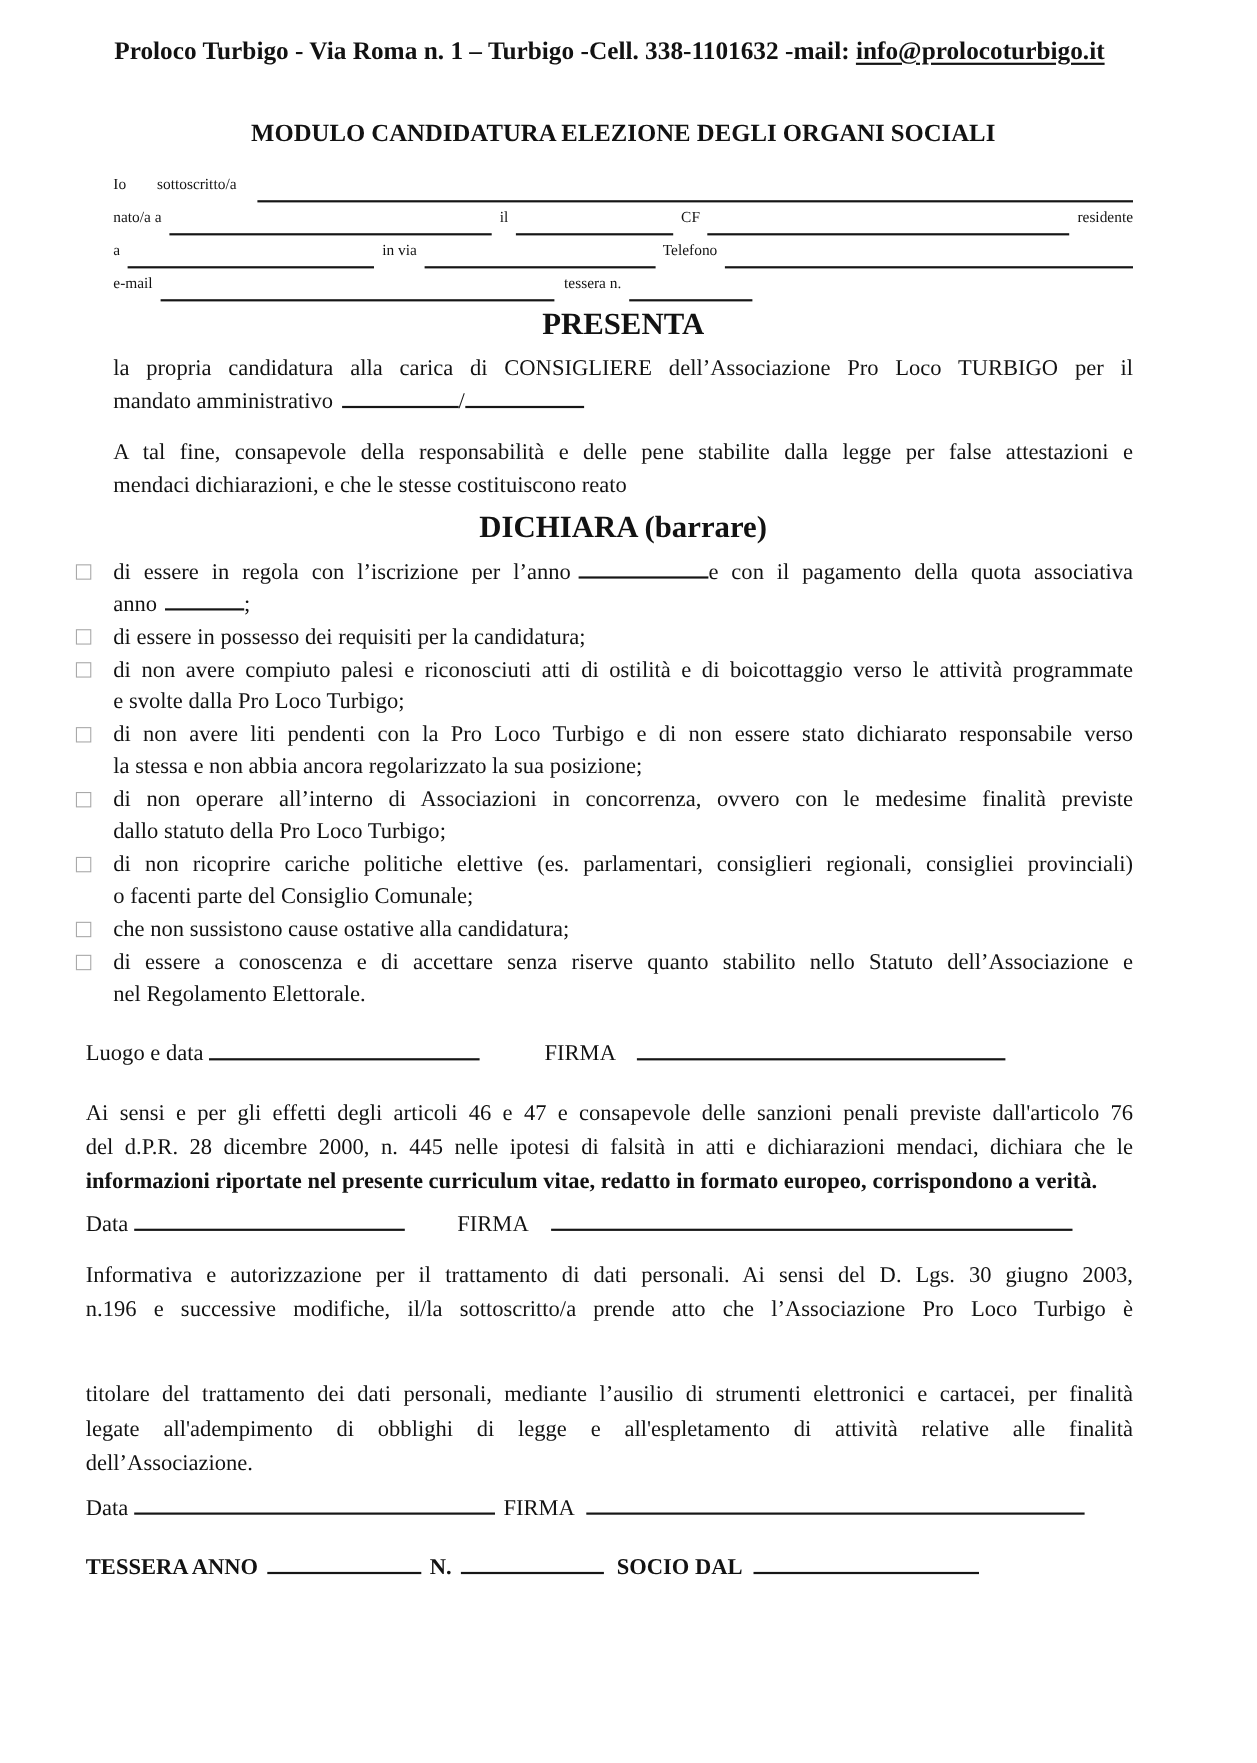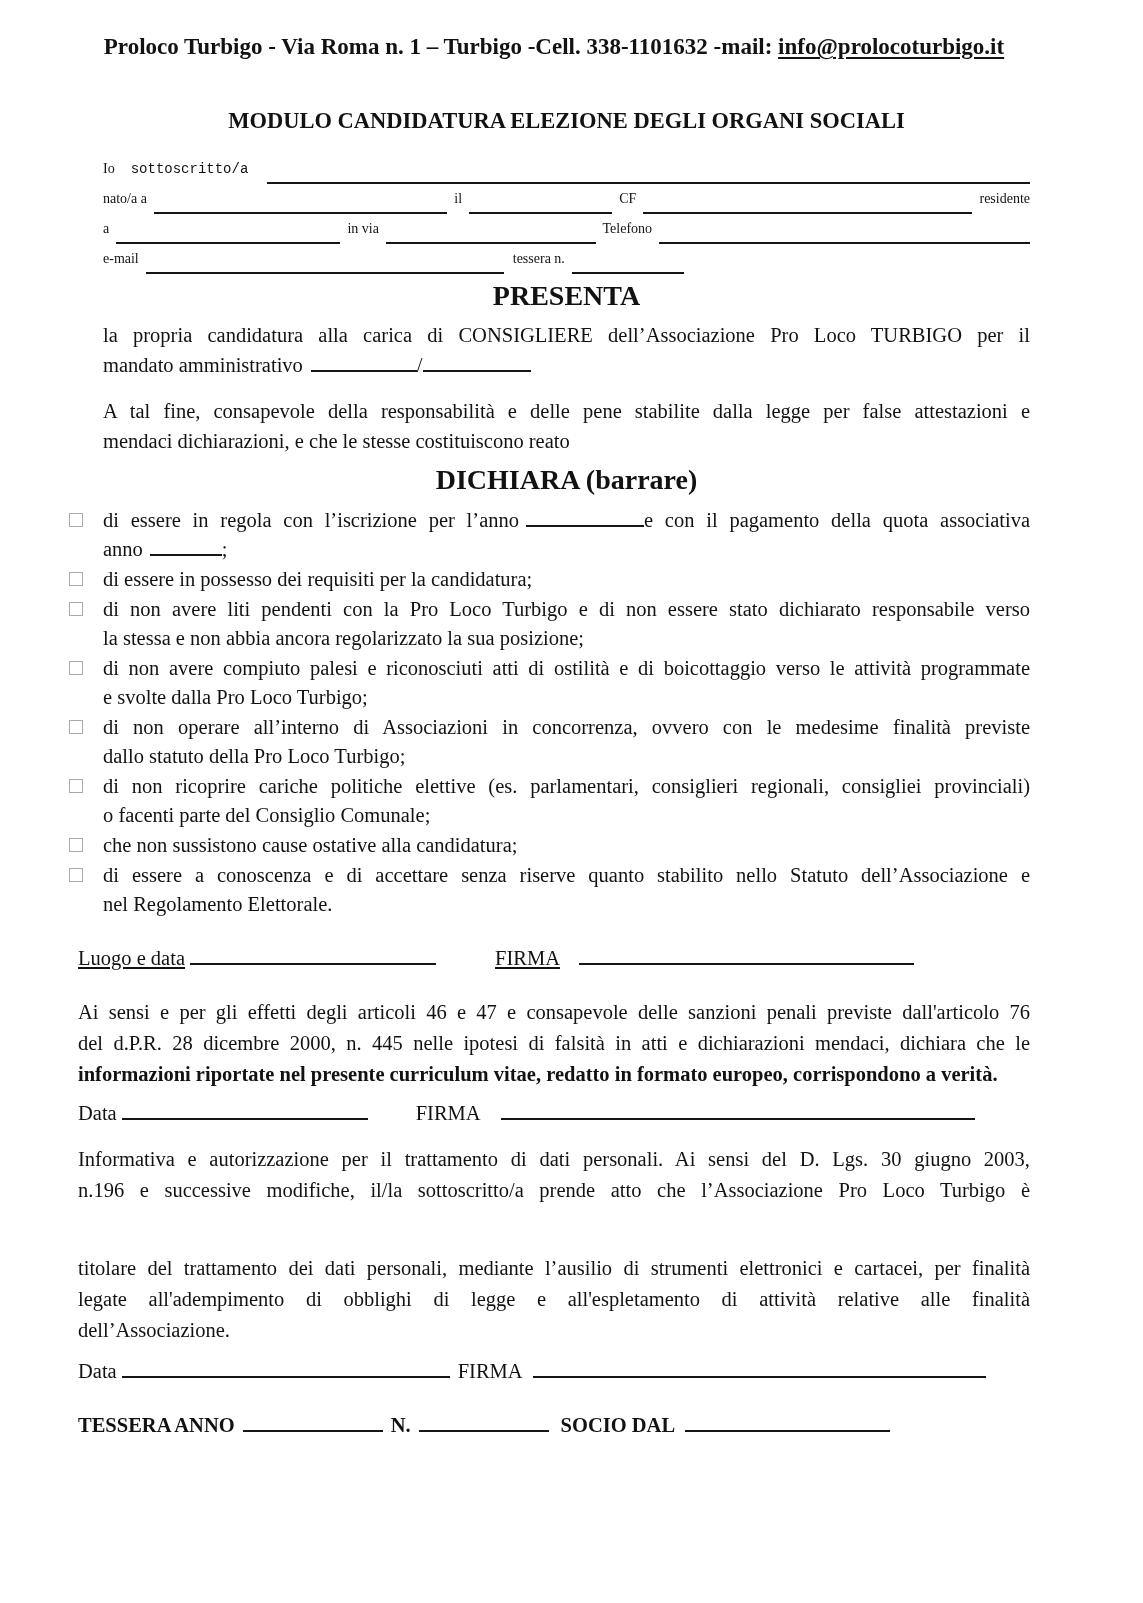--- a/index.html
+++ b/index.html
@@ -35,21 +35,21 @@
     <span>Proloco Turbigo - Via Roma n. 1 – Turbigo  -Cell. 338-1101632 -mail:</span>
     <a href="#">info@prolocoturbigo.it</a>
   </div>
 
   <div class="indent">
 
     <div class="title">MODULO CANDIDATURA ELEZIONE DEGLI ORGANI SOCIALI</div>
 
     <div class="row" style="margin-top:18px;">
       <span>Io</span>
-      <span style="margin-left:9px;font-family:Liberation Mono, monospace;">sottoscritto/a</span>
+      <span style="margin-left:21px;">sottoscritto/a</span>
       <span class="bl grow" style="margin-left:12px;"></span>
     </div>
     <div class="row">
       <span>nato/a a</span>
       <span class="bl" style="flex-grow:2.05;"></span>
       <span>il</span>
       <span class="bl" style="flex-grow:1;"></span>
       <span>CF</span>
       <span class="bl" style="flex-grow:2.3;"></span>
       <span>residente</span>
@@ -88,27 +88,27 @@
         <span class="cb"></span>
         <div class="fj"><span>di essere in regola con l’iscrizione per l’anno</span><span class="bl" style="width:118px;margin-left:7px;"></span><span>e con il pagamento della quota associativa</span></div>
         <div class="ln"><span>anno</span><span class="bl" style="width:72px;margin-left:7px;"></span><span>;</span></div>
       </li>
       <li>
         <span class="cb"></span>
         <div class="ln">di essere in possesso dei requisiti per la candidatura;</div>
       </li>
       <li>
         <span class="cb"></span>
-        <div class="fj">di non avere  liti pendenti con la Pro Loco Turbigo e di non essere  stato dichiarato responsabile verso</div>
-        <div class="ln">la stessa e non abbia ancora regolarizzato la sua posizione;</div>
+        <div class="fj">di non avere compiuto palesi e riconosciuti atti di ostilità e di boicottaggio verso le attività programmate</div>
+        <div class="ln">e svolte dalla Pro Loco Turbigo;</div>
       </li>
       <li>
         <span class="cb"></span>
-        <div class="fj">di non avere compiuto palesi e riconosciuti atti di ostilità e di boicottaggio verso le attività programmate</div>
-        <div class="ln">e svolte dalla Pro Loco Turbigo;</div>
+        <div class="fj">di non avere  liti pendenti con la Pro Loco Turbigo e di non essere  stato dichiarato responsabile verso</div>
+        <div class="ln">la stessa e non abbia ancora regolarizzato la sua posizione;</div>
       </li>
       <li>
         <span class="cb"></span>
         <div class="fj">di non operare all’interno di Associazioni in concorrenza, ovvero con le medesime finalità previste</div>
         <div class="ln">dallo statuto della Pro Loco Turbigo;</div>
       </li>
       <li>
         <span class="cb"></span>
         <div class="fj">di non ricoprire cariche politiche elettive (es. parlamentari, consiglieri regionali, consigliei provinciali)</div>
         <div class="ln">o facenti parte del Consiglio Comunale;</div>
@@ -118,21 +118,21 @@
         <div class="ln">che non sussistono cause ostative alla candidatura;</div>
       </li>
       <li>
         <span class="cb"></span>
         <div class="fj">di essere a conoscenza e di accettare senza riserve quanto stabilito nello Statuto dell’Associazione e</div>
         <div class="ln">nel Regolamento Elettorale.</div>
       </li>
     </ol>
   </div>
 
-  <div class="sigrow" style="margin-top:24px;text-decoration:underline;">
+  <div class="sigrow" style="margin-top:24px;">
     <span>Luogo e data</span>
     <span class="bl" style="width:246px;margin-left:5px;"></span>
     <span style="margin-left:59px;">FIRMA</span>
     <span class="bl" style="width:335px;margin-left:19px;"></span>
   </div>
 
   <div style="margin-top:24px;">
     <div class="fj" style="line-height:31px;">Ai sensi e per gli effetti degli articoli 46 e 47 e consapevole delle sanzioni penali previste dall'articolo 76</div>
     <div class="fj" style="line-height:31px;">del d.P.R. 28 dicembre 2000, n. 445 nelle ipotesi di falsità in atti e dichiarazioni mendaci, dichiara che le</div>
     <div class="ln" style="line-height:31px;font-weight:bold;">informazioni riportate nel presente curriculum vitae, redatto in formato europeo, corrispondono a verità.</div>

